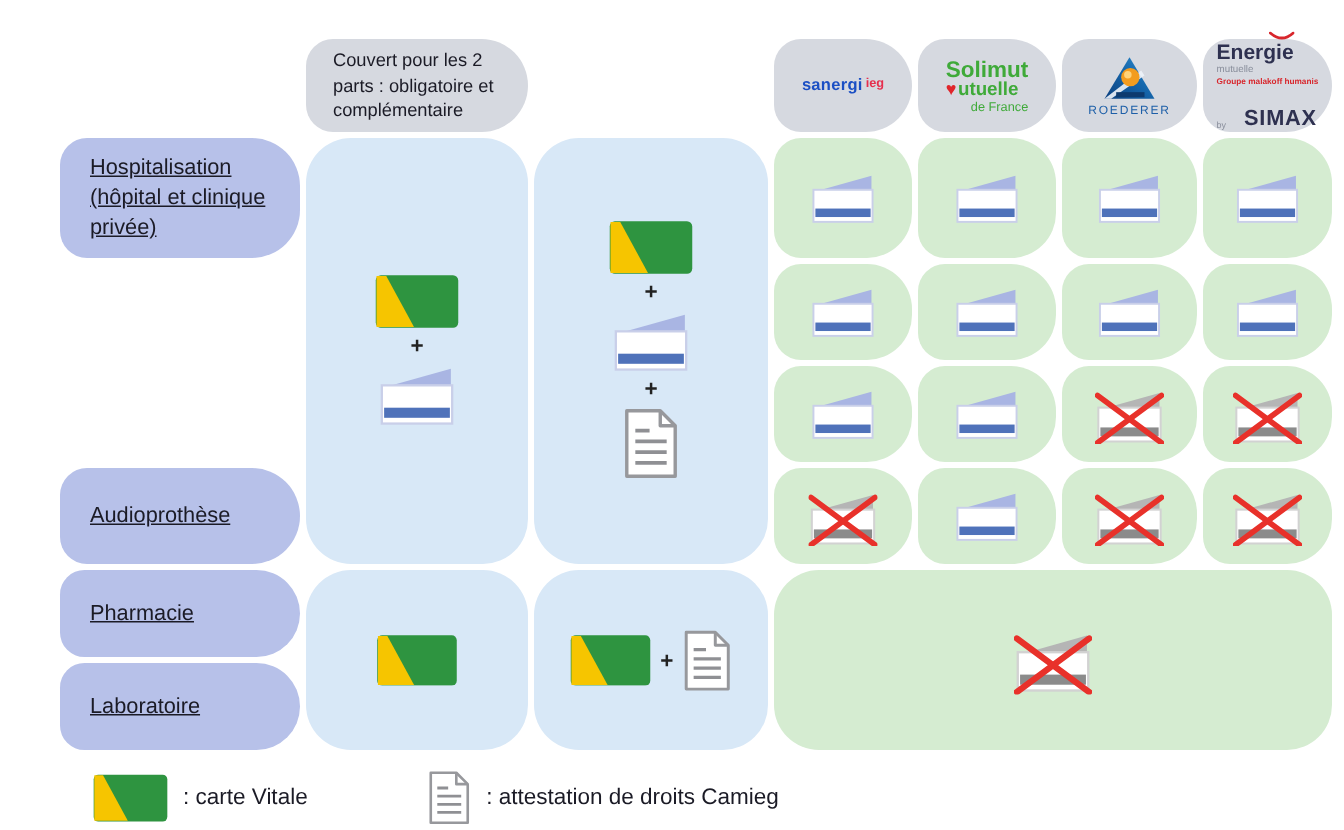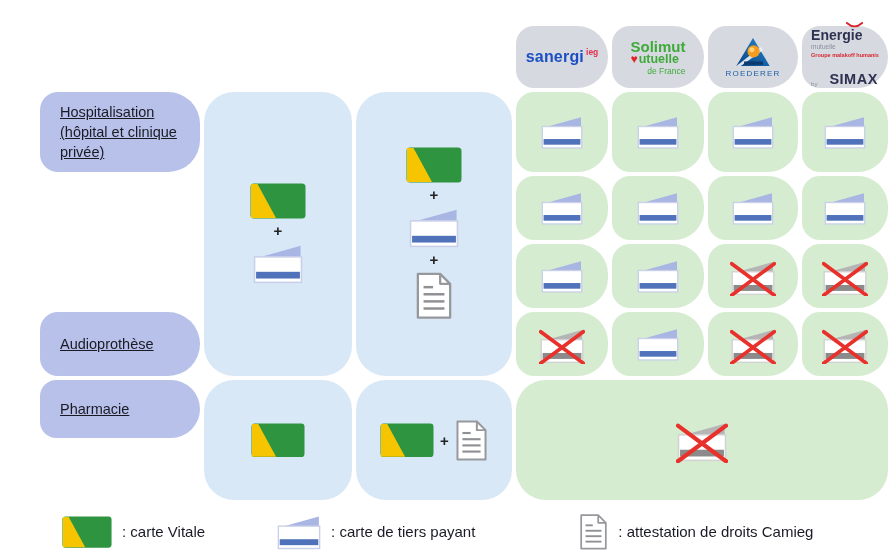--- a/index.html
+++ b/index.html
@@ -40,53 +40,56 @@
   .green .i-tiers{width:42px;}
   .green .i-crossed{width:46px;}
   .blue .i-vitale{width:56px;}
   .blue .i-tiers{width:50px;}
   .blue .i-attestation{width:38px;}
   .grb.blue .i-vitale{width:54px;}
   .grb.blue .i-attestation{width:33px;}
   .bigspan .i-crossed{width:52px;}
   
   .lg-sanergi{display:flex;align-items:flex-start;}
-  .san{color:#1b4fc4;font-weight:700;font-size:16px;letter-spacing:.2px;}
+  .san{color:#1b4fc4;font-weight:700;font-size:11px;letter-spacing:.2px;}
   .san-tag{color:#e62e4d;font-weight:700;font-size:8.5px;margin-left:2px;line-height:1;}
   .lg-solimut{text-align:right;line-height:1;}
   .sol1{color:#3faa39;font-weight:700;font-size:15px;}
   .sol2{color:#3faa39;font-weight:700;font-size:12.5px;display:flex;align-items:center;margin-top:-1px;}
   .heart{color:#e0252b;font-size:12px;margin-right:1px;line-height:1;}
   .sol3{color:#3faa39;font-size:8.5px;font-weight:500;margin:1px 0 0 11px;}
   .lg-roe{display:flex;flex-direction:column;align-items:center;}
   .roe-tri{width:36px;height:30px;}
   .roe-name{color:#1d5fa8;font-size:8px;letter-spacing:1.2px;font-weight:500;margin-top:2px;}
   .lg-en{text-align:left;line-height:1;}
   .en1{position:relative;color:#2e3150;font-weight:700;font-size:14px;display:inline-block;}
   .en-arc{position:absolute;top:-6px;right:-1px;width:17px;height:7px;}
   .en2{color:#8a8f9c;font-size:6.5px;font-weight:500;margin-top:1px;}
   .en3{color:#d8262c;font-size:5.5px;font-weight:700;margin-top:2px;}
   .en4{margin-top:14px;display:flex;align-items:flex-end;gap:10px;}
   .en-by{color:#8a8f9c;font-size:6px;margin-right:2px;}
   .en-brand{color:#2e3150;font-weight:700;font-size:14.5px;letter-spacing:.5px;}
   
-  .legend{display:flex;align-items:center;margin:13px 0 0 62px;gap:24px;}
+  .legend{display:flex;align-items:center;margin:13px 0 0 62px;}
   .legend .item{display:flex;align-items:center;}
   .legend .item span{margin-left:10px;font-size:15px;}
   .legend .lg2{margin-left:48px;}
   .legend .lg3{margin-left:80px;}
   .legend .i-vitale{width:50px;}
   .legend .i-tiers{width:44px;}
   .legend .i-attestation{width:29px;}
 </style>
 </head>
 <body>
 
 <div class="board">
 
+  <div class="cell hd txt gr1 gc2">
+    <span>Couvert pour les 2 parts : obligatoire et complémentaire</span>
+  </div>
   <div class="cell hd logo gr1 gc4">
     <div class="lg-sanergi">
       <span class="san">sanergi</span>
       <span class="san-tag">ieg</span>
     </div>
   </div>
   <div class="cell hd logo gr1 gc5">
     <div class="lg-solimut">
       <div class="sol1">Solimut</div>
       <div class="sol2">
@@ -134,20 +137,23 @@
 
   <div class="cell lbl gr2 gc1">
     <span>Hospitalisation (hôpital et clinique privée)</span>
   </div>
   <div class="cell lbl gr5 gc1">
     <span>Audioprothèse</span>
   </div>
   <div class="cell lbl gr6 gc1">
     <span>Pharmacie</span>
   </div>
+  <div class="cell lbl gr7 gc1">
+    <span>Laboratoire</span>
+  </div>
 
   <div class="cell blue grt gc2">
   <svg class="i-vitale" viewBox="0 0 56 36">
     <rect x="0.5" y="0.5" width="55" height="35" rx="3.5" fill="#2e9440"></rect>
     <polygon points="1,1 7.5,1 26,35 1,35" fill="#f6c500"></polygon>
   </svg>
 
   <span class="plus">+</span>
 
   <svg class="i-tiers" viewBox="0 0 52 44">
@@ -341,30 +347,20 @@
 
 <div class="legend">
   <div class="item lg1">
     <div>
   <svg class="i-vitale" viewBox="0 0 56 36">
     <rect x="0.5" y="0.5" width="55" height="35" rx="3.5" fill="#2e9440"></rect>
     <polygon points="1,1 7.5,1 26,35 1,35" fill="#f6c500"></polygon>
   </svg>
 </div>
     <span>: carte Vitale</span>
-  </div>
-  <div class="item lg2">
-    <div>
-  <svg class="i-tiers" viewBox="0 0 52 44">
-    <polygon points="3,17 49.5,4 49.5,17" fill="#a9b5e3"></polygon>
-    <rect x="1.6" y="15.5" width="48.8" height="26.5" fill="#ffffff" stroke="#c9cfe9" stroke-width="1.6"></rect>
-    <rect x="3.2" y="31" width="45.6" height="7" fill="#4f72ba"></rect>
-  </svg>
-</div>
-    <span>: carte de tiers payant</span>
   </div>
   <div class="item lg3">
     <div>
   <svg class="i-attestation" viewBox="0 0 40 52">
     <path d="M3 3 H26.5 L37 13.5 V49 H3 Z" fill="#ffffff" stroke="#97989c" stroke-width="2.4" stroke-linejoin="round"></path>
     <path d="M26.5 3 V13.5 H37" fill="none" stroke="#97989c" stroke-width="2.4" stroke-linejoin="round"></path>
     <line x1="9" y1="17" x2="19" y2="17" stroke="#8f9094" stroke-width="2.6"></line>
     <line x1="9" y1="24.5" x2="31" y2="24.5" stroke="#8f9094" stroke-width="2.6"></line>
     <line x1="9" y1="32" x2="31" y2="32" stroke="#8f9094" stroke-width="2.6"></line>
     <line x1="9" y1="39.5" x2="31" y2="39.5" stroke="#8f9094" stroke-width="2.6"></line>

